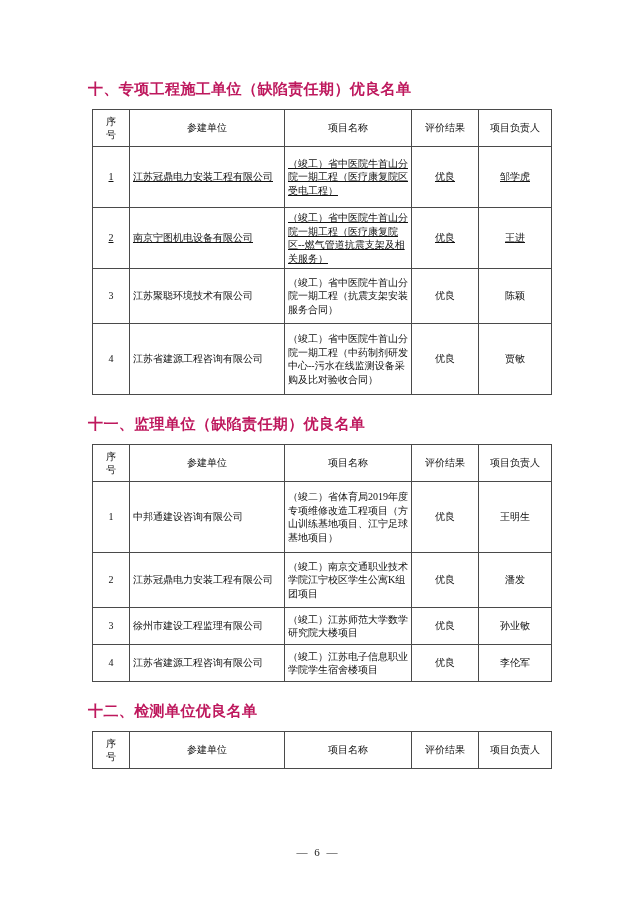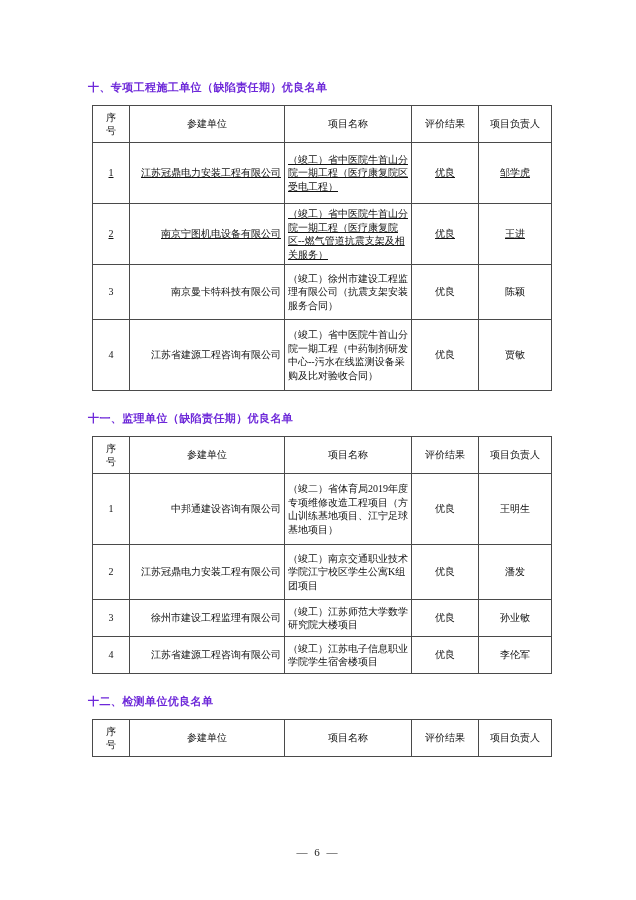--- a/index.html
+++ b/index.html
@@ -20,24 +20,24 @@
   }
   .content {
     position: absolute;
     left: 88px;
     top: 80px;
     width: 460px;
   }
   .section-title {
     font-family: Liberation Serif, serif;
     font-weight: bold;
-    font-size: 11px;
+    font-size: 15px;
     letter-spacing: 0.4px;
     margin: 0 0 10px 0;
-    color: #6d28d9;
+    color: #be185d;
   }
   .section {
     margin-bottom: 20px;
   }
   table.doc-table {
     border-collapse: collapse;
     width: 448px;
     margin-left: 4px;
     table-layout: fixed;
   }
@@ -68,21 +68,21 @@
   .row-mid td { height: 48px; }
   .row-short td { height: 30px; }
   .row-xtall td { height: 64px; }
 
   .proj-cell {
     text-align: left;
     padding-left: 4px;
     padding-right: 2px;
   }
   .unit-cell {
-    text-align: right;
+    text-align: left;
     padding-left: 6px;
     padding-right: 6px;
   }
   .footer {
     position: absolute;
     bottom: 42px;
     left: 0;
     width: 100%;
     text-align: center;
     font-size: 11px;
@@ -123,22 +123,22 @@
           </tr>
           <tr class="row-tall">
             <td class="c-no">2</td>
             <td class="c-unit unit-cell">南京宁图机电设备有限公司</td>
             <td class="c-proj proj-cell">（竣工）省中医院牛首山分院一期工程（医疗康复院区--燃气管道抗震支架及相关服务）</td>
             <td class="c-res">优良</td>
             <td class="c-person">王进</td>
           </tr>
           <tr class="row-mid">
             <td class="c-no">3</td>
-            <td class="c-unit unit-cell">南京曼卡特科技有限公司</td>
-            <td class="c-proj proj-cell">（竣工）徐州市建设工程监理有限公司（抗震支架安装服务合同）</td>
+            <td class="c-unit unit-cell">江苏聚聪环境技术有限公司</td>
+            <td class="c-proj proj-cell">（竣工）省中医院牛首山分院一期工程（抗震支架安装服务合同）</td>
             <td class="c-res">优良</td>
             <td class="c-person">陈颖</td>
           </tr>
           <tr class="row-xtall">
             <td class="c-no">4</td>
             <td class="c-unit unit-cell">江苏省建源工程咨询有限公司</td>
             <td class="c-proj proj-cell">（竣工）省中医院牛首山分院一期工程（中药制剂研发中心--污水在线监测设备采购及比对验收合同）</td>
             <td class="c-res">优良</td>
             <td class="c-person">贾敏</td>
           </tr>

